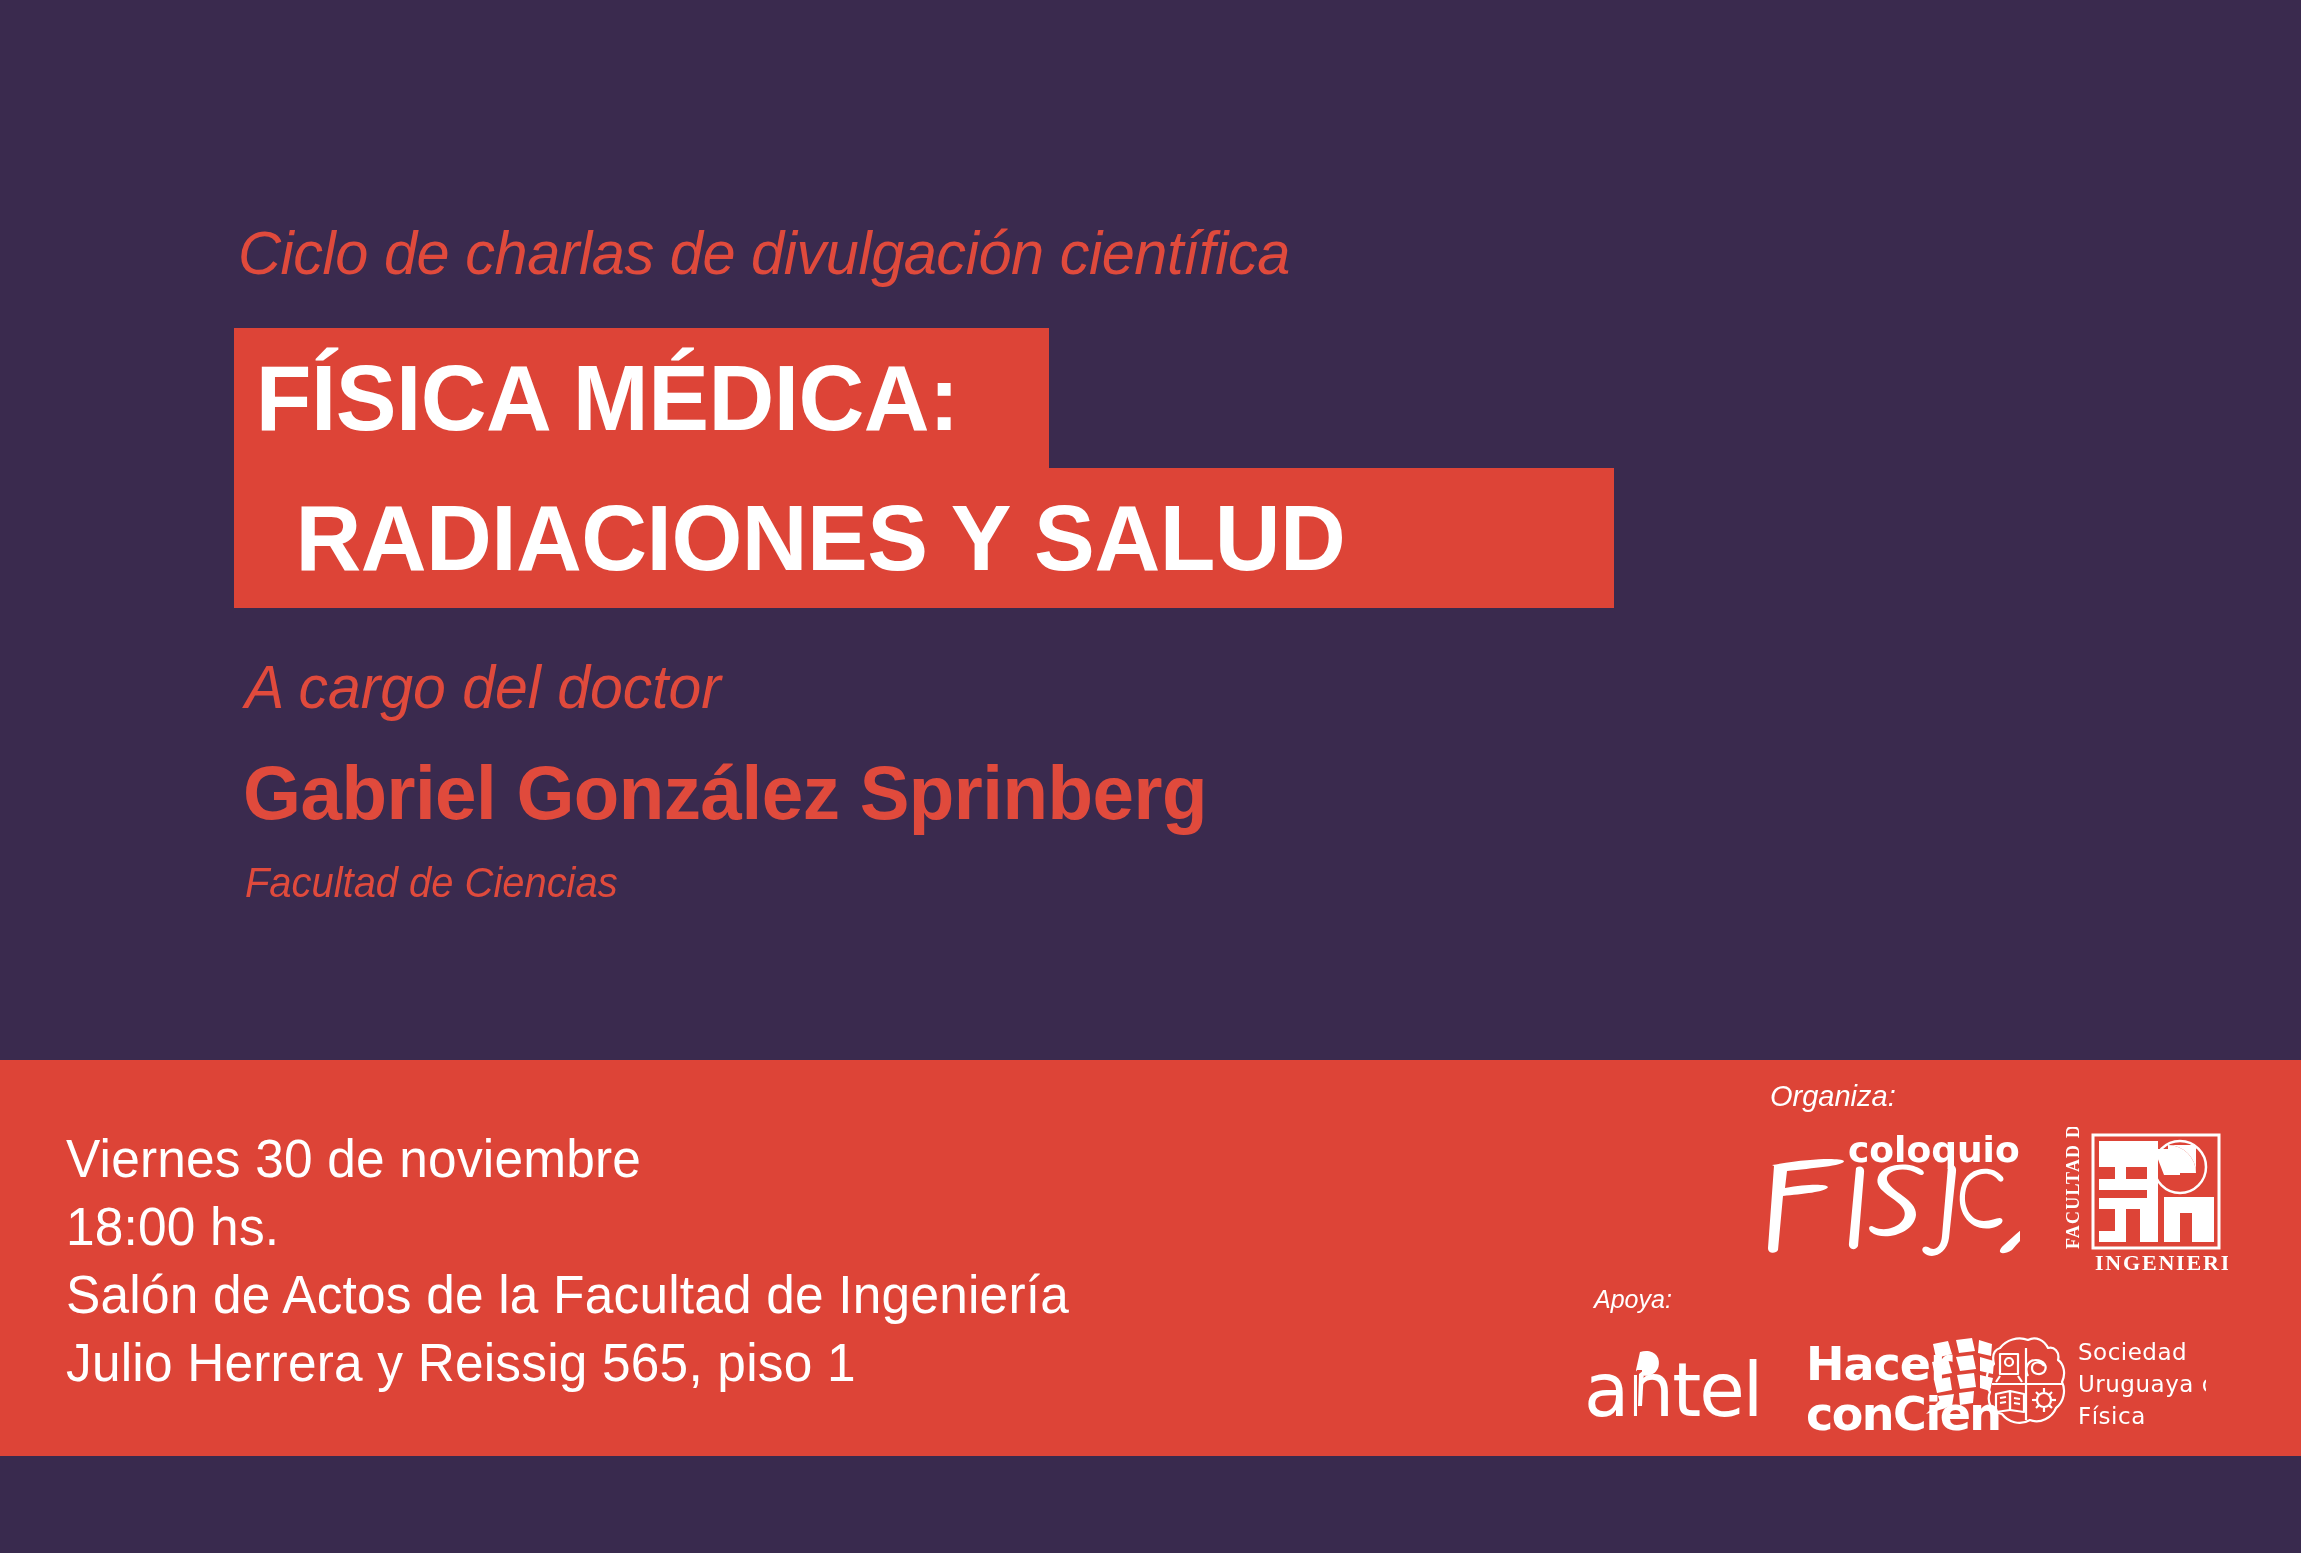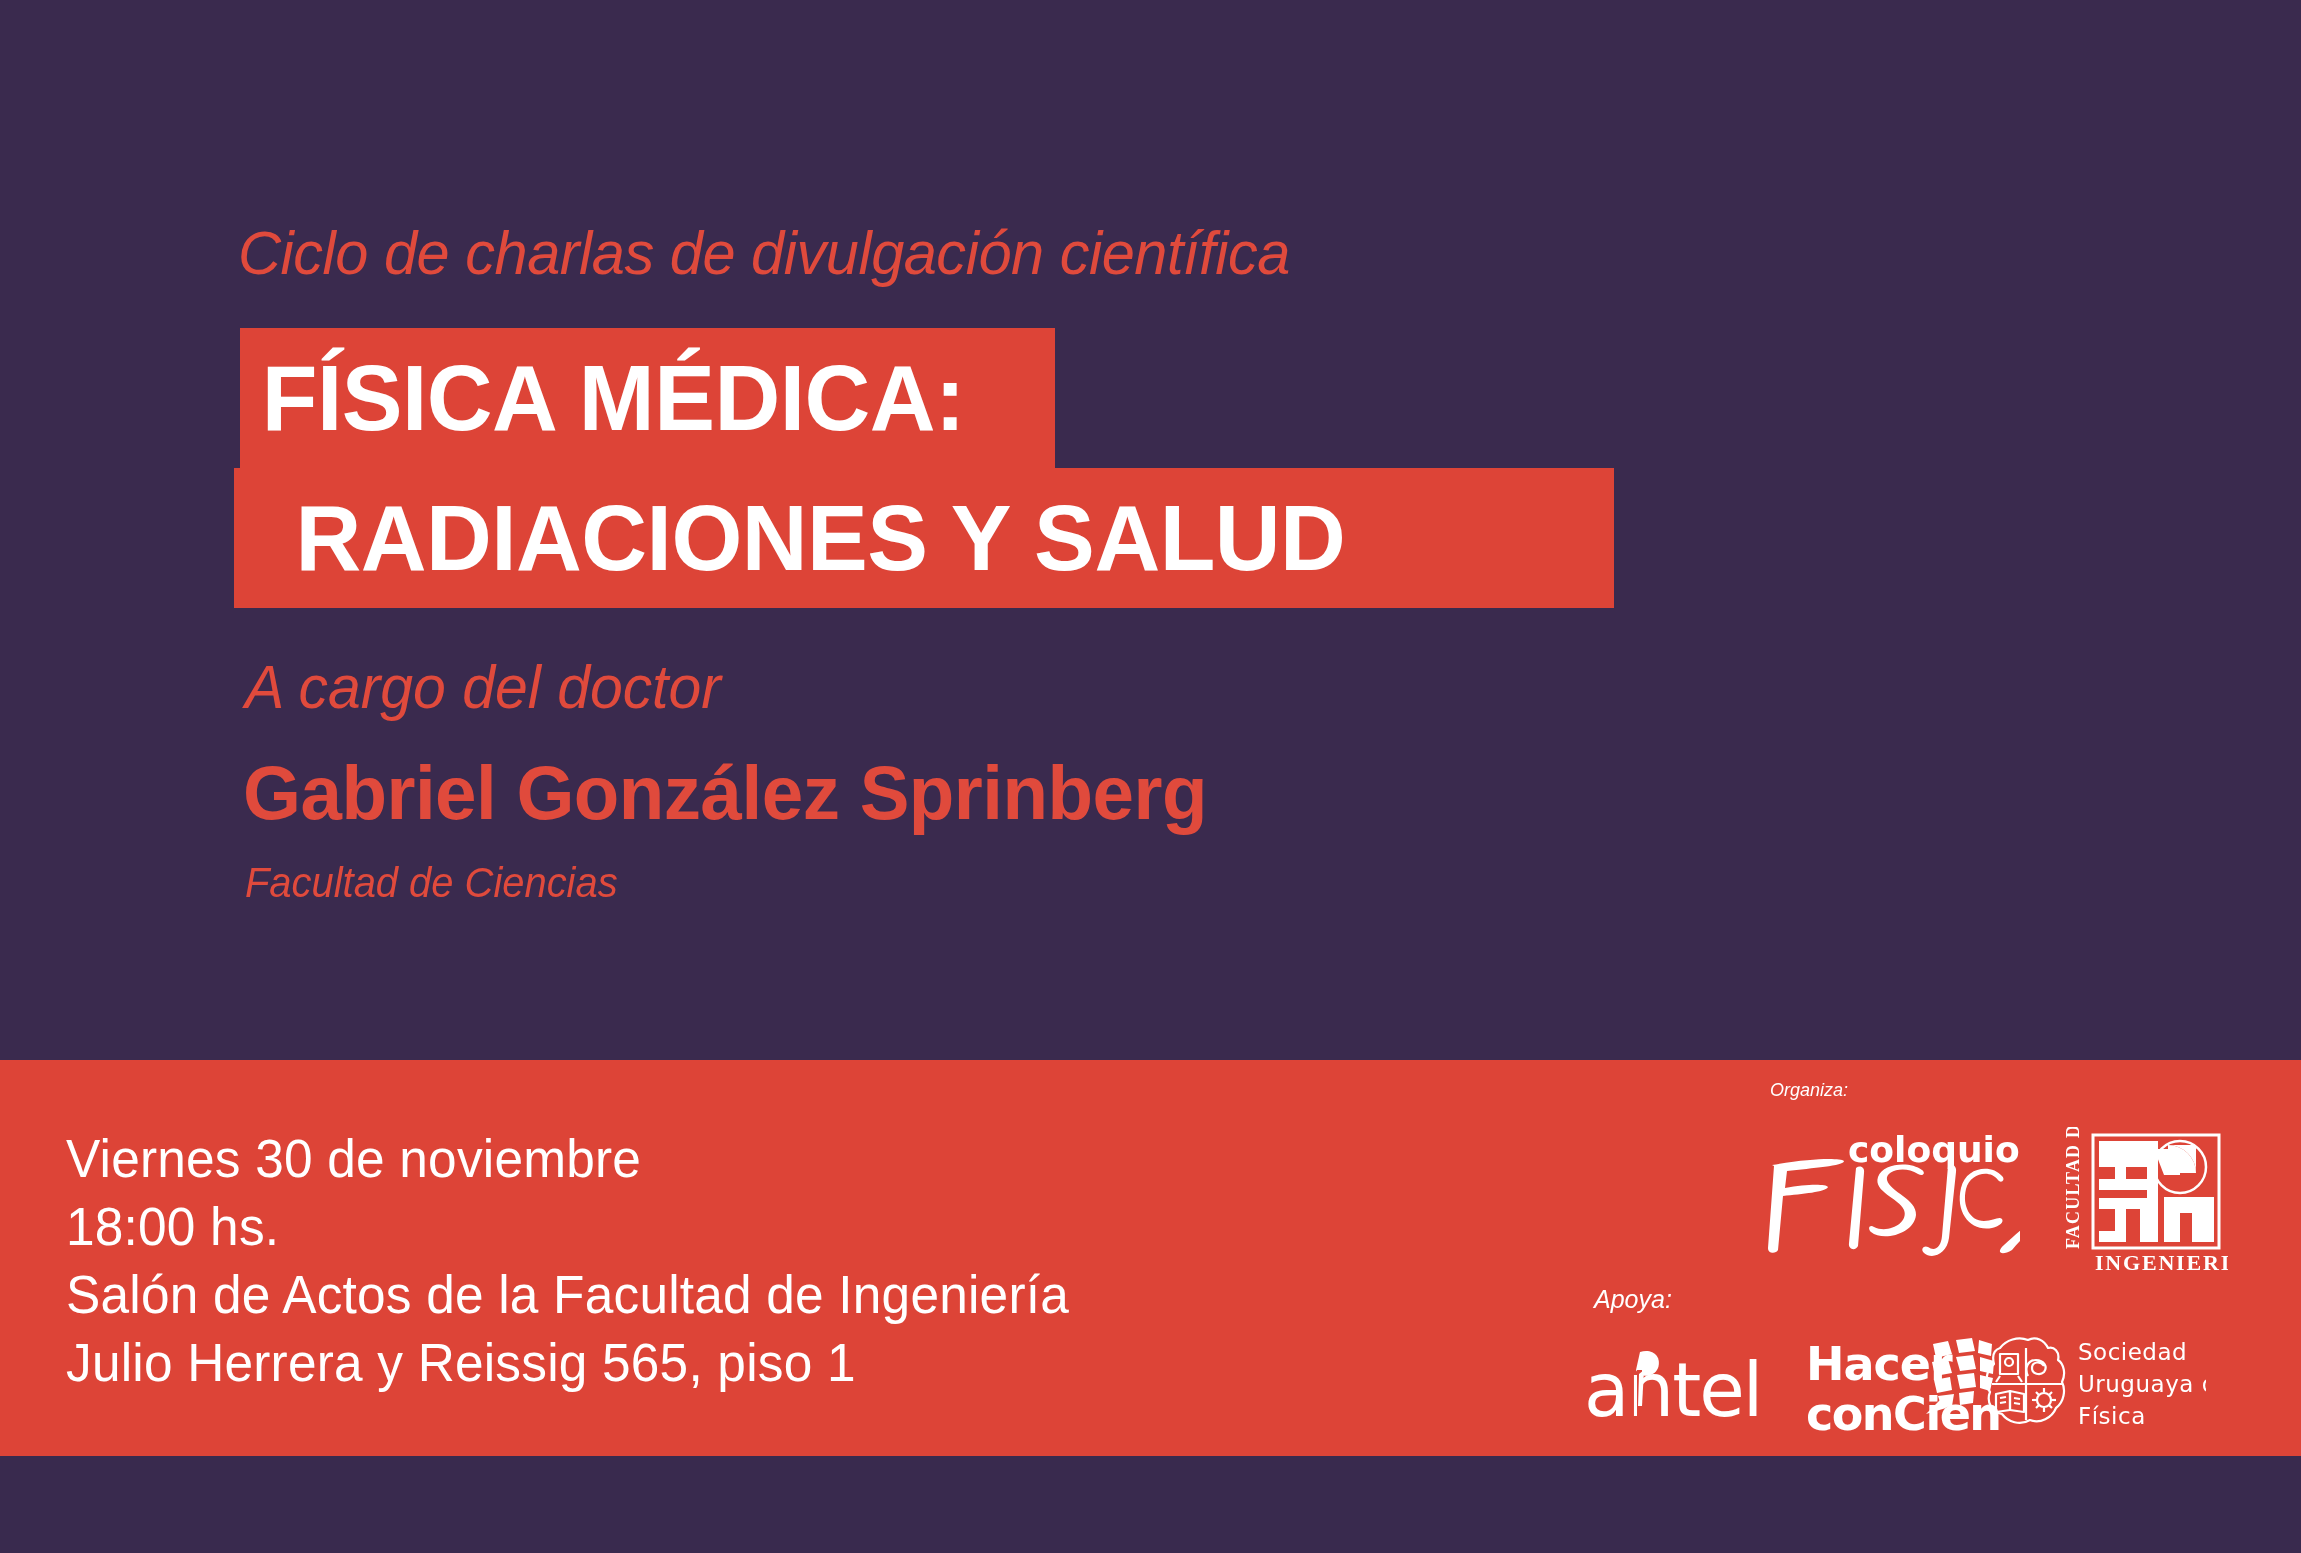--- a/index.html
+++ b/index.html
@@ -66,21 +66,21 @@
     transform-origin: left center;
   }
 
   .title-block {
     position: absolute;
     background: #DD4437;
     display: flex;
     align-items: center;
   }
   .title-block-1 {
-    left: 240px;
+    left: 234px;
     top: 328px;
     width: 815px;
     height: 140px;
     text-align: center;
   }
   .title-block-2 {
     left: 234px;
     top: 468px;
     width: 1380px;
     height: 140px;
@@ -155,21 +155,21 @@
     white-space: nowrap;
     transform: scaleX(0.97);
     transform-origin: left center;
   }
 
   
   .organiza-label {
     position: absolute;
     left: 1770px;
     top: 1080px;
-    font-size: 18px;
+    font-size: 29px;
     font-style: italic;
     color: #ffffff;
     white-space: nowrap;
   }
   .apoya-label {
     position: absolute;
     left: 1594px;
     top: 1285px;
     font-size: 25px;
     font-style: italic;

